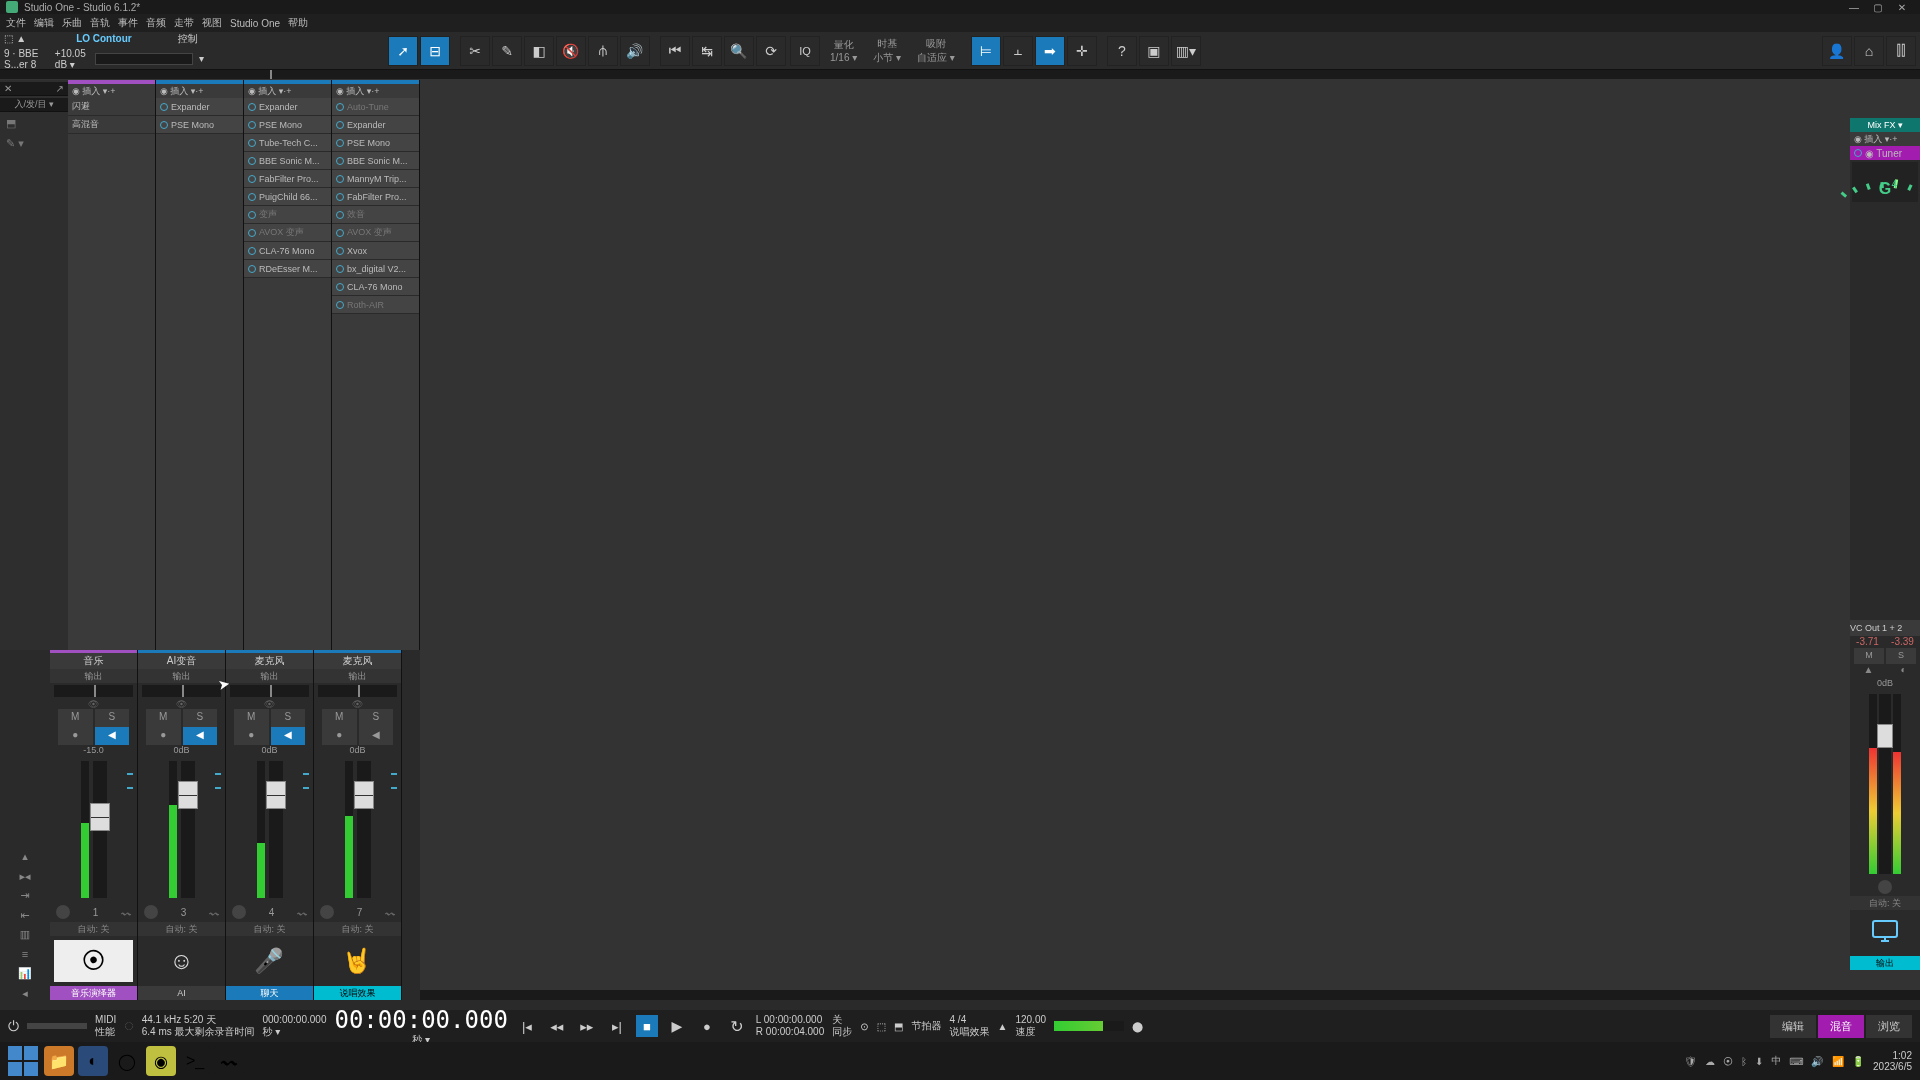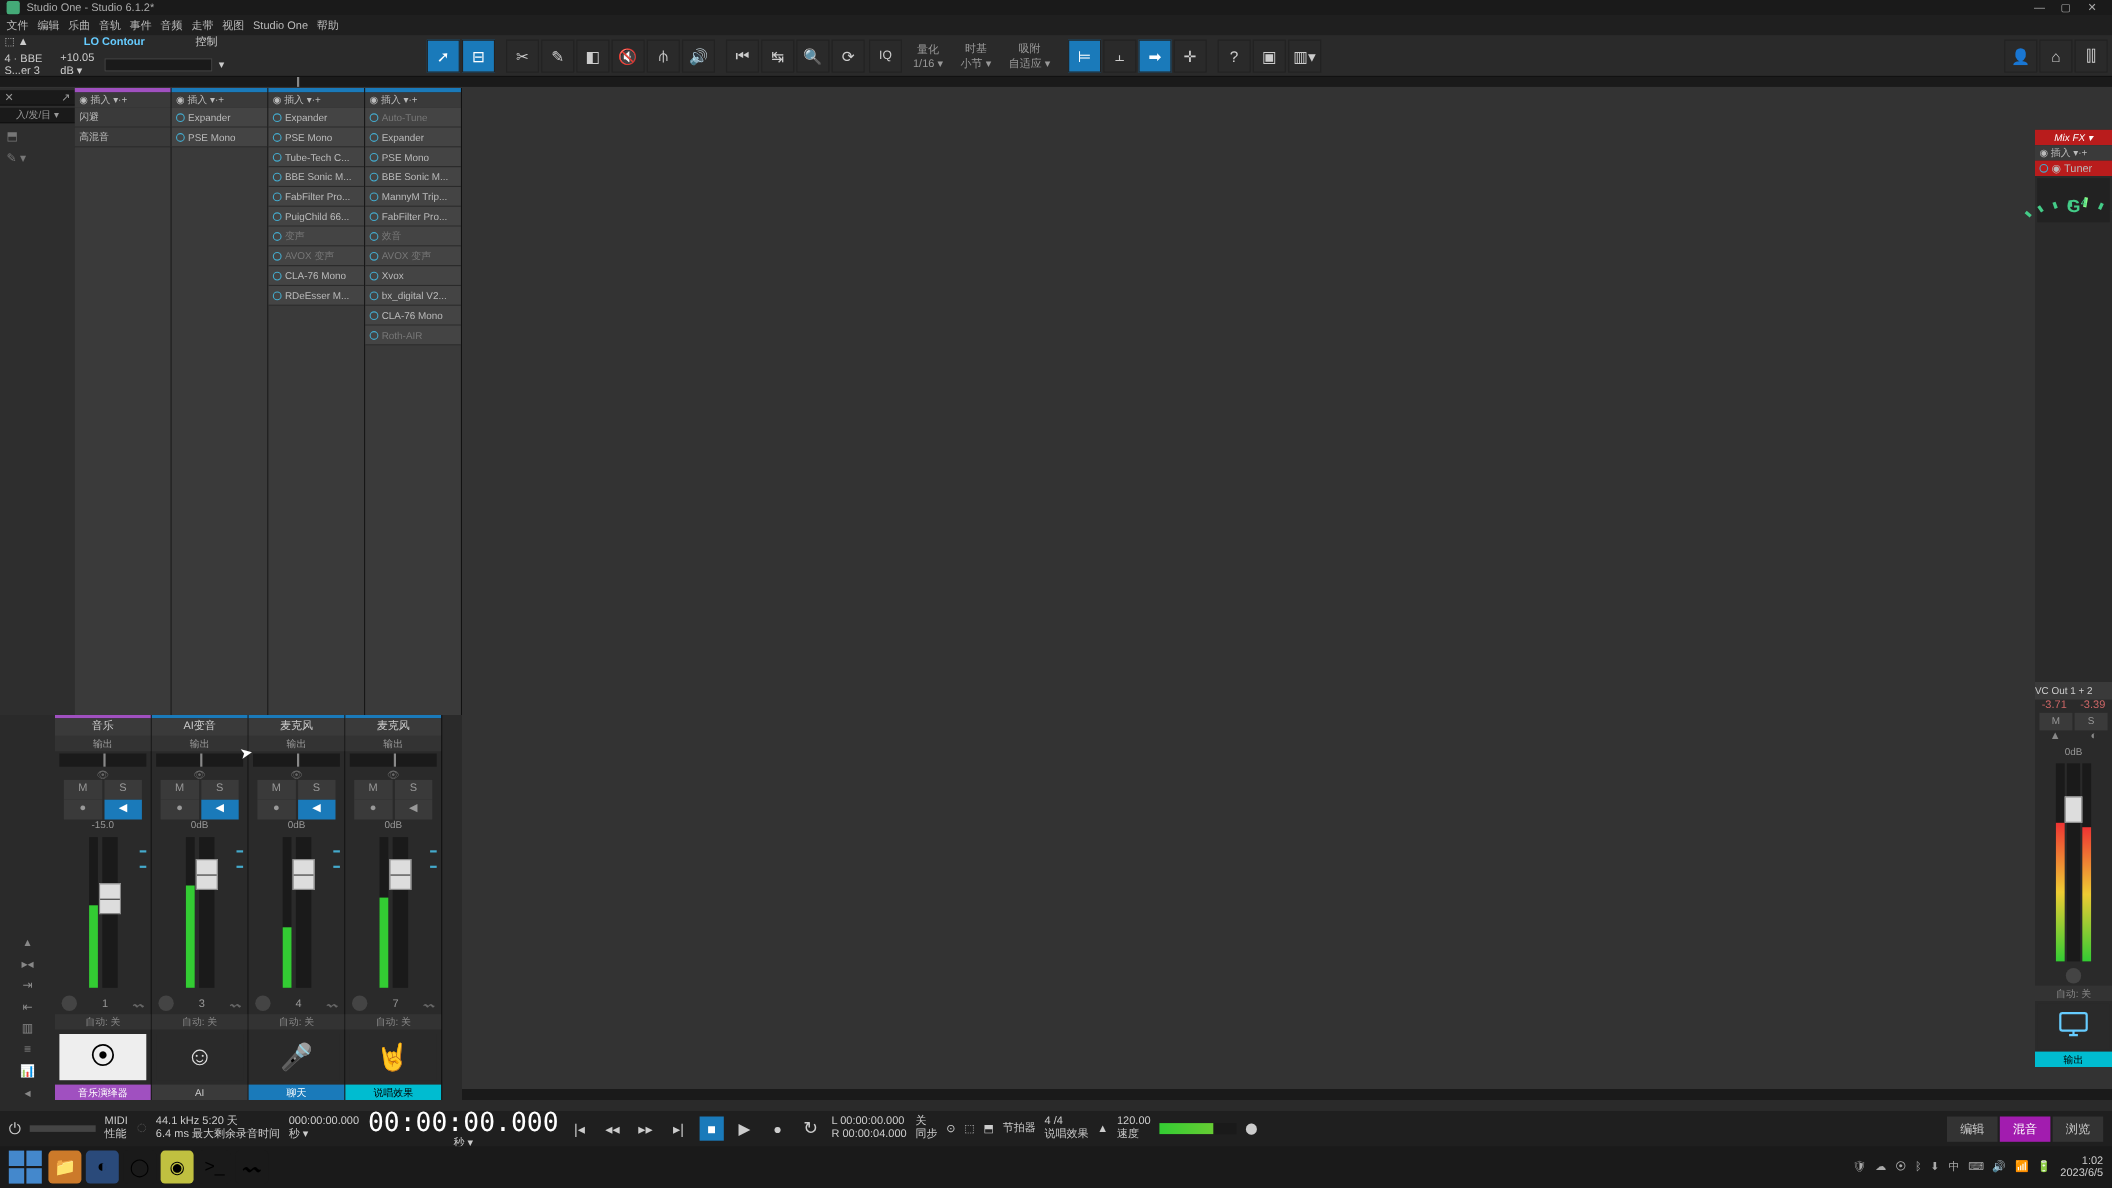--- a/index.html
+++ b/index.html
@@ -79,23 +79,23 @@
 .strip .big-icon { height:42px; background:#eee; margin:4px; display:flex; align-items:center; justify-content:center; font-size:24px; }
 .strip .big-icon.dark { background:#2a2a2a; color:#ddd; }
 .strip .footer { height:14px; text-align:center; font-size:9px; line-height:14px; }
 .footer.purple { background:#a050c0; color:#fff; }
 .footer.gray { background:#3a3a3a; color:#ccc; }
 .footer.blue { background:#1a7aba; color:#fff; }
 .footer.cyan { background:#00bcd0; color:#000; }
 
 
 .right-panel { width:70px; background:#2a2a2a; display:flex; flex-direction:column; position:absolute; right:0; top:118px; height:852px; }
-.right-panel .hdr-mix { height:14px; background:#b91c1c; color:#fff; text-align:center; font-size:9px; line-height:14px;font-style:italic; }
+.right-panel .hdr-mix { height:14px; background:#0f766e; color:#fff; text-align:center; font-size:9px; line-height:14px; }
 .right-panel .hdr { height:14px; background:#3a3a3a; color:#bbb; font-size:9px; padding:0 4px; display:flex; align-items:center; gap:2px; }
-.right-panel .tuner-row { height:14px; background:#b91c1c; color:#bbb; font-size:9px; padding:0 4px; display:flex; align-items:center; }
+.right-panel .tuner-row { height:14px; background:#a21caf; color:#bbb; font-size:9px; padding:0 4px; display:flex; align-items:center; }
 .right-panel .tuner-display { height:40px; background:#222; position:relative; margin:2px; }
 .right-panel .tuner-display .note { position:absolute; bottom:4px; left:50%; transform:translateX(-50%); color:#4c8; font-size:16px; font-weight:bold; }
 .right-panel .tuner-display .sup { color:#4c8; font-size:10px; position:absolute; bottom:12px; left:60%; }
 .tuner-arc { position:absolute; top:2px; left:8px; right:8px; height:24px; }
 .tuner-tick { position:absolute; width:3px; height:6px; background:#4c8; bottom:0; transform-origin:50% 30px; }
 .right-panel .flex-space { flex:1; }
 .right-panel .master-strip { height:350px; display:flex; flex-direction:column; }
 .right-panel .master-strip .name { height:16px; background:#3a3a3a; color:#ccc; font-size:9px; line-height:16px; }
 .right-panel .lr-row { height:12px; display:flex; justify-content:space-around; color:#c66; font-size:8px; }
 .right-panel .ms-row { height:16px; display:flex; gap:2px; padding:0 4px; }
@@ -172,21 +172,21 @@
   </div>
 
 <div class="toolbar">
   <div class="tb-left">
     <div class="tb-info">
       <span>⬚ ▲</span>
       <span class="blue">LO Contour</span>
       <span style="margin-left:40px">控制</span>
     </div>
     <div class="tb-info">
-      <span>4 · BBE S...er 3</span>
+      <span>9 · BBE S...er 8</span>
       <span>+10.05 dB ▾</span>
       <div class="tb-rect"></div>
       <span>▾</span>
     </div>
   </div>
   <div class="tb-group" style="margin-left:180px">
     <div class="tb-btn active">➚</div>
     <div class="tb-btn active">⊟</div>
   </div>
   <div class="tb-group">

